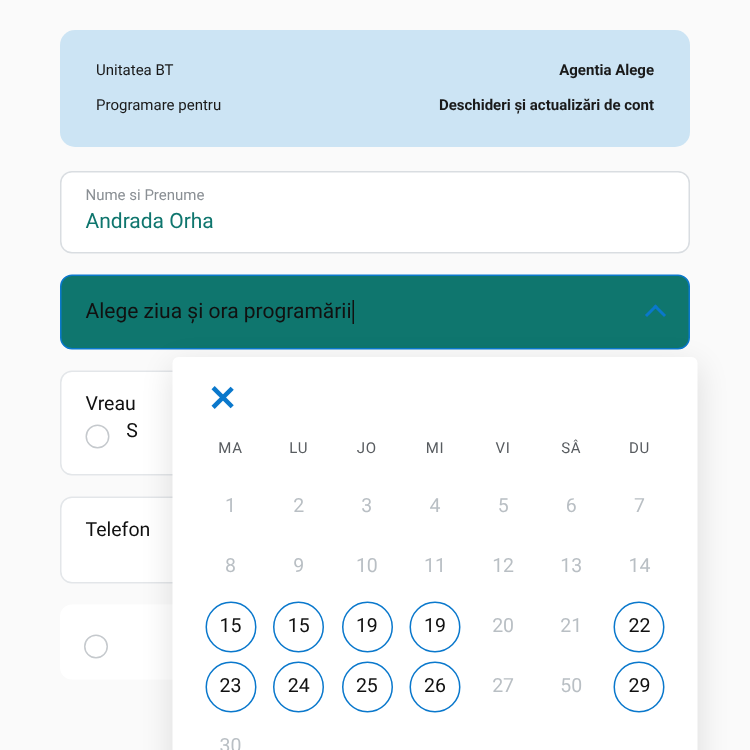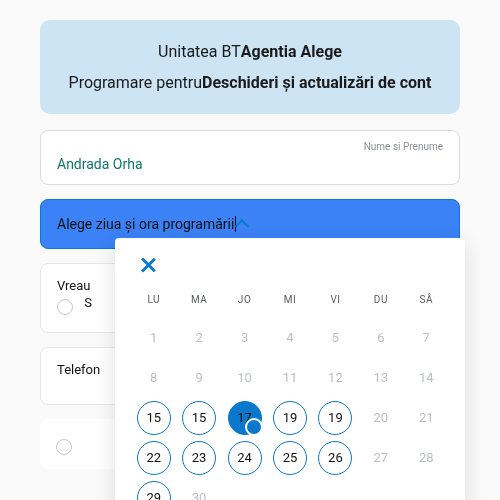--- a/index.html
+++ b/index.html
@@ -6,56 +6,56 @@
   body { background: #fafafa; padding: 20px 40px; width: 500px; height: 500px; overflow: hidden; }
 
   .summary-card {
     background: #cce4f4;
     border-radius: 10px;
     padding: 22px 24px;
     margin-bottom: 16px;
   }
   .summary-row {
     display: flex;
-    justify-content: center;
+    justify-content: space-between;
     align-items: baseline;
-    font-size: 16px;
+    font-size: 10px;
     color: #1a1a1a;
   }
   .summary-row + .summary-row { margin-top: 12px; }
   .summary-row .label { font-weight: 400; }
   .summary-row .value { font-weight: 700; text-align: right; }
 
   .field {
     border: 1px solid #d9dde1;
     border-radius: 8px;
     padding: 10px 16px 12px 16px;
     margin-bottom: 14px;
     background: #fff;
   }
   .field-label {
     font-size: 10px;
     color: #8a8f94;
     margin-bottom: 4px;
-    text-align: right;
   }
   .field-value {
     font-size: 14px;
     color: #0f766e;
   }
 
   .select-field {
     border: 1.5px solid #0a78cc;
     border-radius: 8px;
     padding: 16px 16px;
     margin-bottom: 14px;
     display: flex;
+    justify-content: space-between;
     align-items: center;
     cursor: pointer;
-    background: #3b82f6;
+    background: #0f766e;
   }
   .select-placeholder {
     font-size: 14px;
     color: #111;
     border-right: 1px solid #111;
     padding-right: 1px;
   }
   .chevron-up {
     width: 12px;
     height: 12px;
@@ -217,51 +217,50 @@
 
 <div class="backdrop-row" style="height:50px;border:none;">
   <span class="radio"></span>
 </div>
 
 <div class="calendar-pop">
   <div class="cal-header">
     <div class="close-x"></div>
   </div>
   <div class="cal-grid" id="cal-grid">
+      <div class="cal-dow">MA</div>
       <div class="cal-dow">LU</div>
-      <div class="cal-dow">MA</div>
       <div class="cal-dow">JO</div>
       <div class="cal-dow">MI</div>
       <div class="cal-dow">VI</div>
+      <div class="cal-dow">SÂ</div>
       <div class="cal-dow">DU</div>
-      <div class="cal-dow">SÂ</div>
       <div class="cal-day">1</div>
       <div class="cal-day">2</div>
       <div class="cal-day">3</div>
       <div class="cal-day">4</div>
       <div class="cal-day">5</div>
       <div class="cal-day">6</div>
       <div class="cal-day">7</div>
       <div class="cal-day">8</div>
       <div class="cal-day">9</div>
       <div class="cal-day">10</div>
       <div class="cal-day">11</div>
       <div class="cal-day">12</div>
       <div class="cal-day">13</div>
       <div class="cal-day">14</div>
       <div class="cal-day avail">15</div>
       <div class="cal-day avail">15</div>
-      <div class="cal-day avail selected">17</div>
       <div class="cal-day avail">19</div>
       <div class="cal-day avail">19</div>
       <div class="cal-day">20</div>
       <div class="cal-day">21</div>
       <div class="cal-day avail">22</div>
       <div class="cal-day avail">23</div>
       <div class="cal-day avail">24</div>
       <div class="cal-day avail">25</div>
       <div class="cal-day avail">26</div>
       <div class="cal-day">27</div>
-      <div class="cal-day">28</div>
+      <div class="cal-day">50</div>
       <div class="cal-day avail">29</div>
       <div class="cal-day">30</div>
     </div>
 </div>
 
 </body></html>

